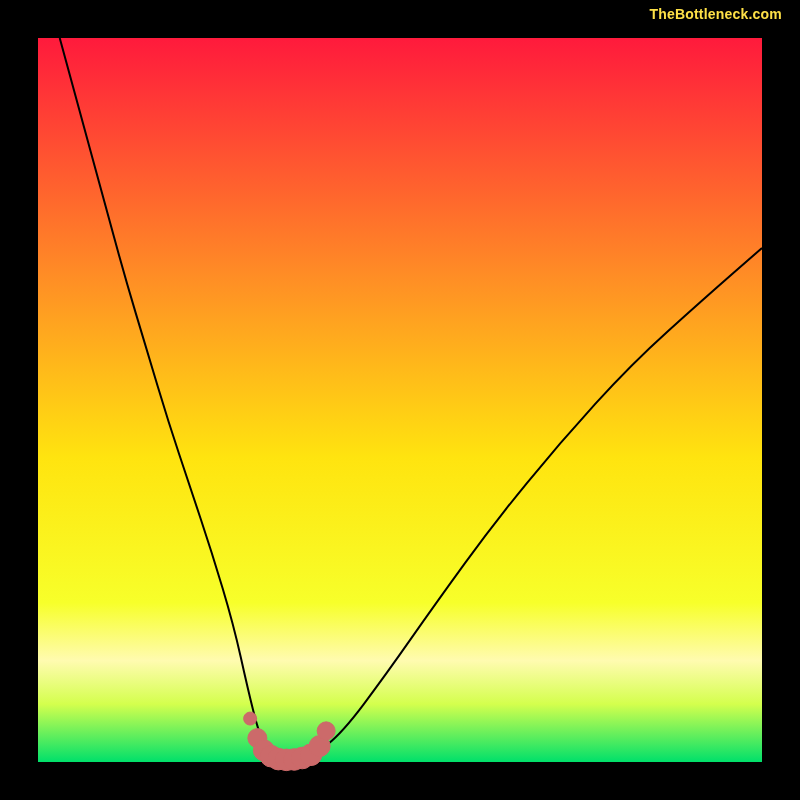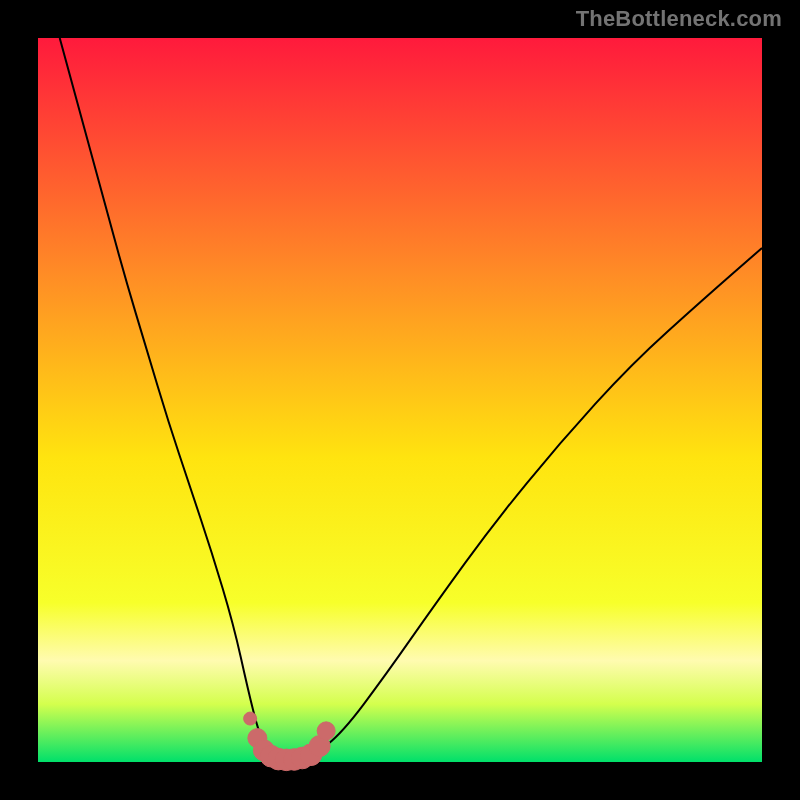--- a/index.html
+++ b/index.html
@@ -15,23 +15,23 @@
     position: absolute;
     top: 0;
     left: 0;
     width: 800px;
     height: 800px;
   }
   .watermark {
     position: absolute;
     top: 6px;
     right: 18px;
-    font-size: 22px;
+    font-size: 14px;
     font-weight: 600;
-    color: #737373;
+    color: #fde047;
     letter-spacing: 0.2px;
     user-select: none;
   }
   svg {
     display: block;
   }
 </style>
 </head>
 <body>
 

